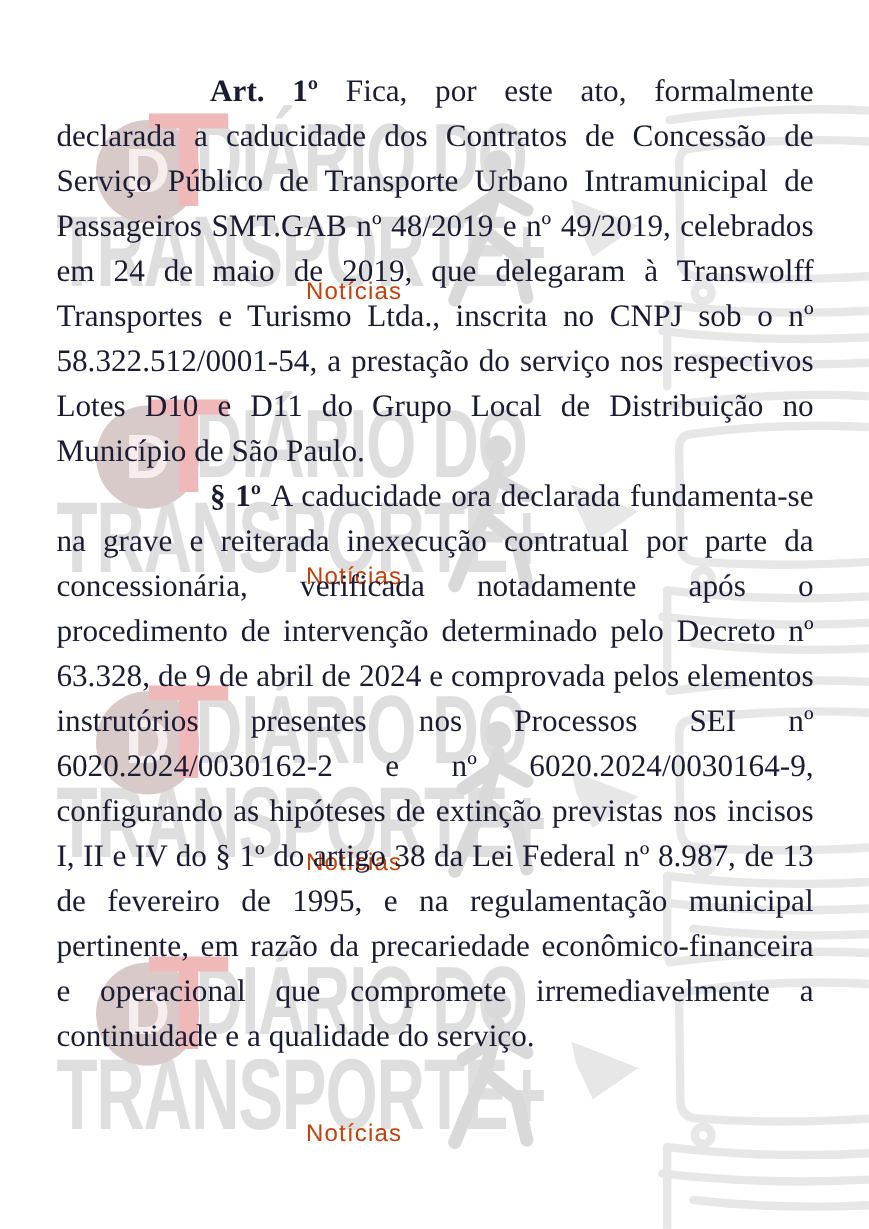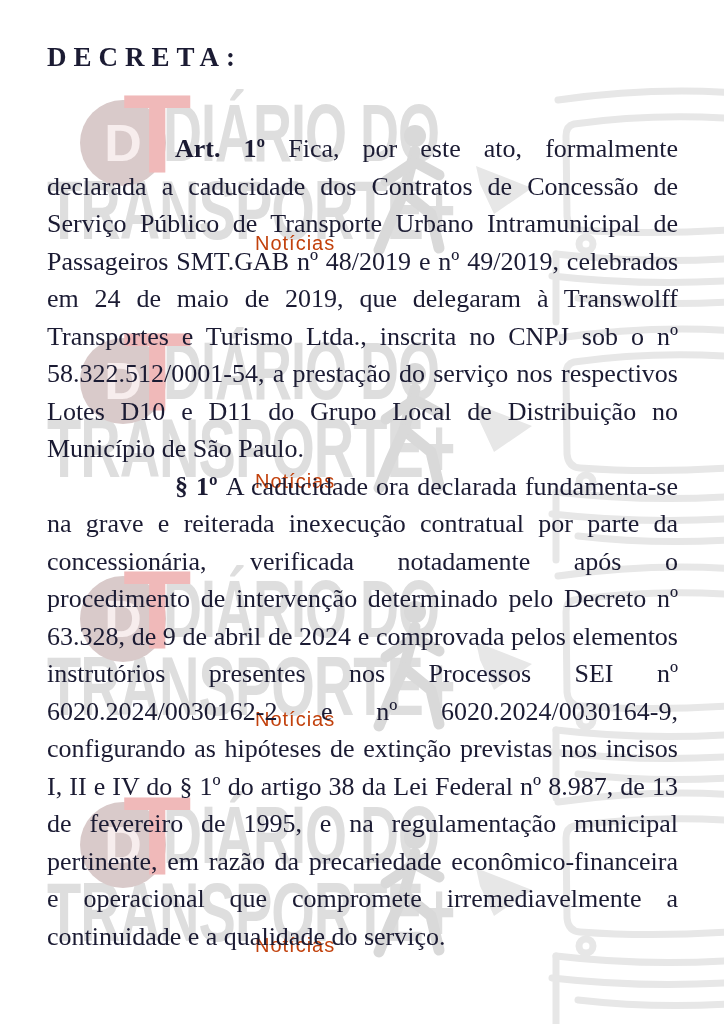--- a/index.html
+++ b/index.html
@@ -191,18 +191,17 @@
       <path d="M150 214 Q236 224 330 216"></path>
         <path d="M128 170 L128 238"></path>
         <path d="M338 150 L338 232"></path>
       <circle cx="158" cy="160" r="7"></circle>
         <circle cx="318" cy="158" r="7"></circle>
     </g>
   </svg>
 </div>
 
 <div class="doc">
-  <h1>DECRETA:</h1>
 
   <p class="first"><b>Art. 1º </b><span>Fica, por este ato, formalmente declarada a caducidade dos Contratos de Concessão de Serviço Público de Transporte Urbano Intramunicipal de Passageiros SMT.GAB nº 48/2019 e nº 49/2019, celebrados em 24 de maio de 2019, que delegaram à Transwolff Transportes e Turismo Ltda., inscrita no CNPJ sob o nº 58.322.512/0001-54, a prestação do serviço nos respectivos Lotes D10 e D11 do Grupo Local de Distribuição no Município de São Paulo.</span></p>
 
   <p><b>§ 1º </b><span>A caducidade ora declarada fundamenta-se na grave e reiterada inexecução contratual por parte da concessionária, verificada notadamente após o procedimento de intervenção determinado pelo Decreto nº 63.328, de 9 de abril de 2024 e comprovada pelos elementos instrutórios presentes nos Processos SEI nº 6020.2024/0030162-2 e nº 6020.2024/0030164-9, configurando as hipóteses de extinção previstas nos incisos I, II e IV do § 1º do artigo 38 da Lei Federal nº 8.987, de 13 de fevereiro de 1995, e na regulamentação municipal pertinente, em razão da precariedade econômico-financeira e operacional que compromete irremediavelmente a continuidade e a qualidade do serviço.</span></p>
 </div>
 
 </body></html>

